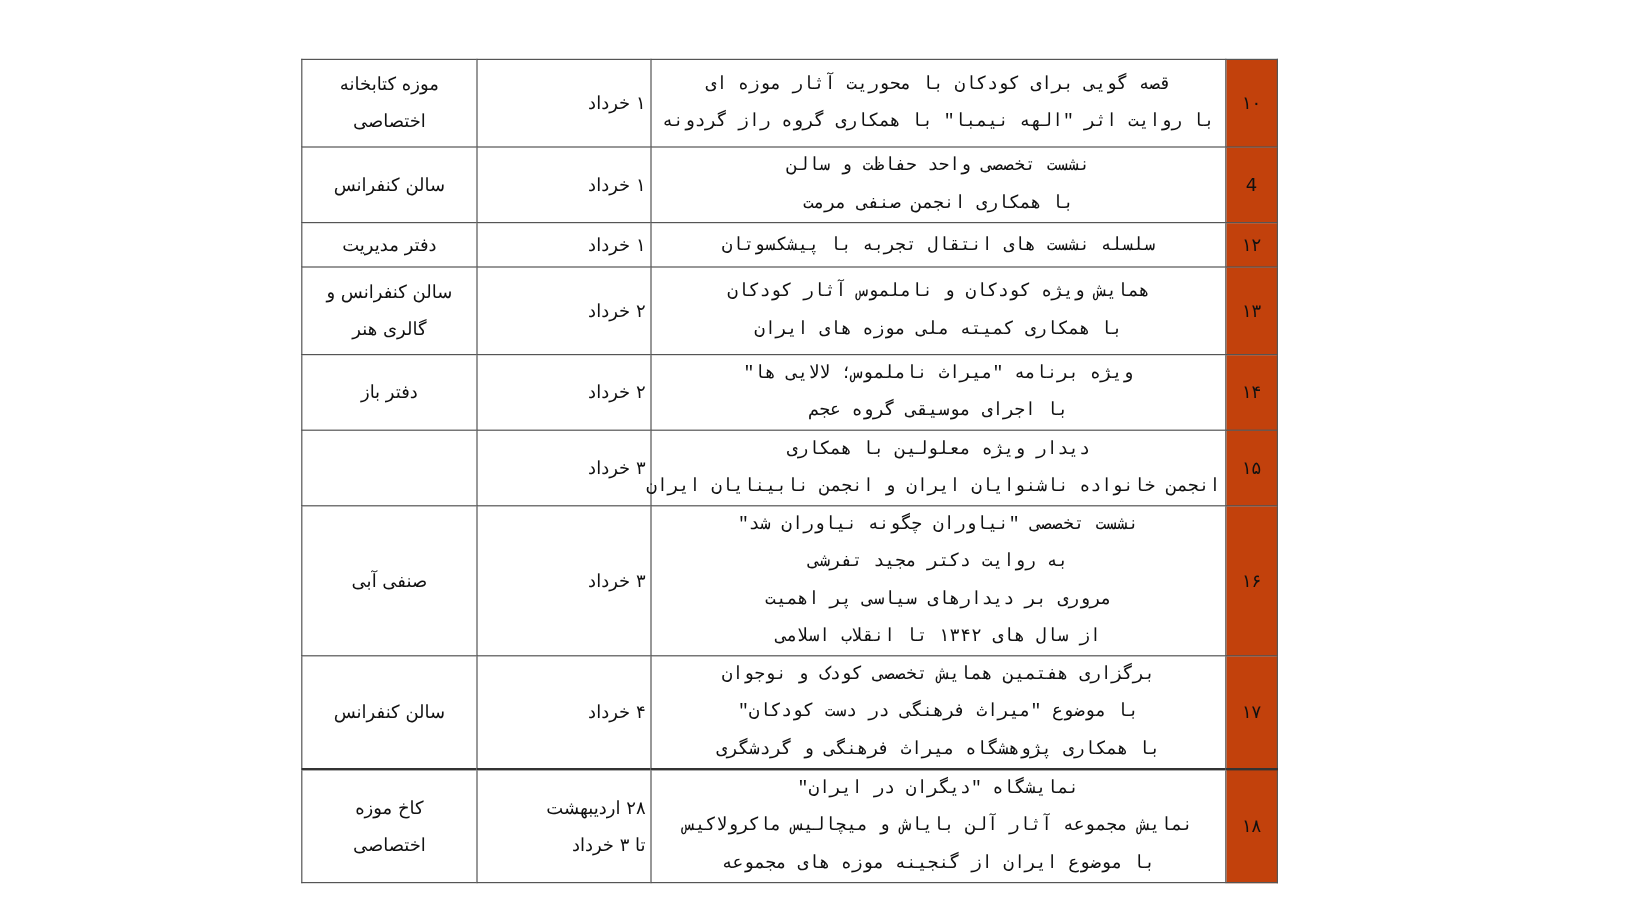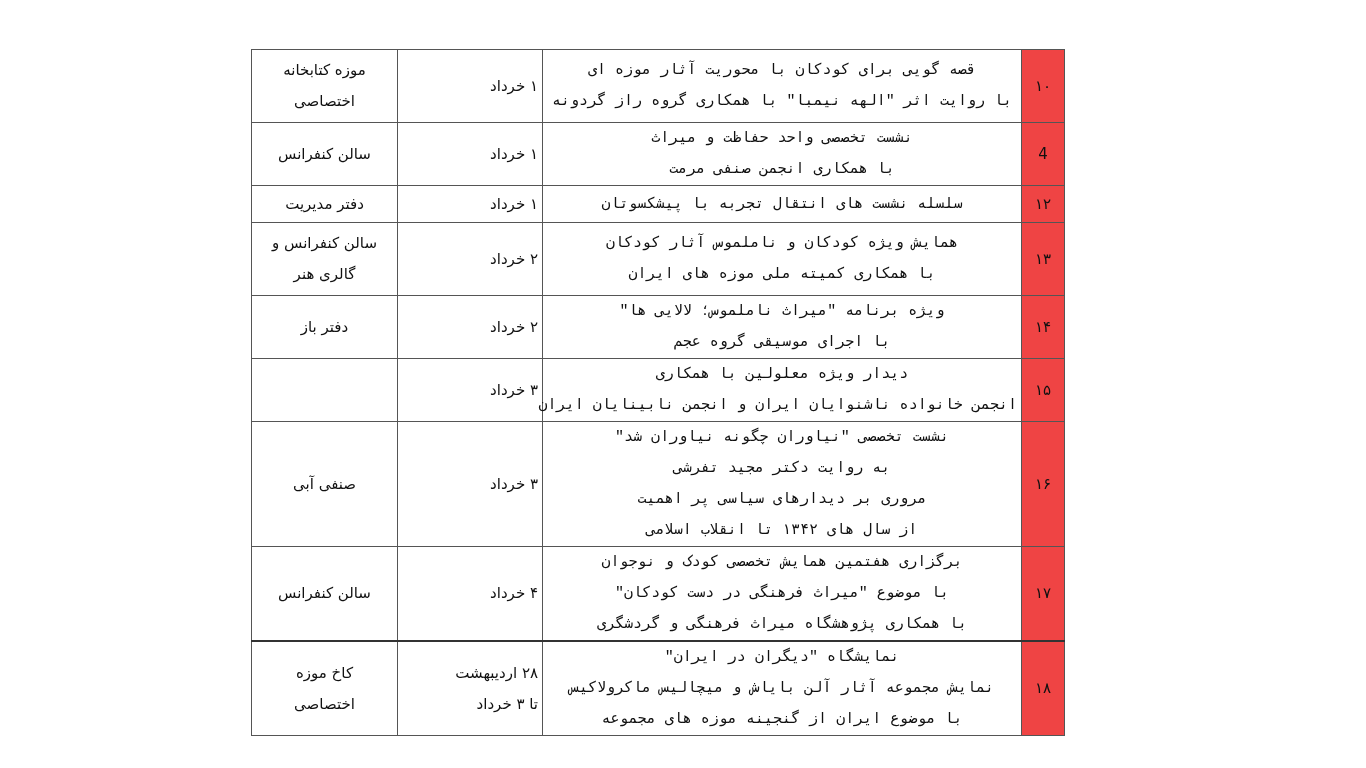--- a/index.html
+++ b/index.html
@@ -28,21 +28,21 @@
       border: 1px solid #555555;
       text-align: center;
       vertical-align: middle;
       font-size: 15px;
       line-height: 31px;
       padding: 0 4px;
       box-sizing: border-box;
     }
     .doc-table td.num {
       width: 43px;
-      background: #ef4444;
+      background: #c2410c;
       font-size: 15px;
     }
     .doc-table td.title { width: 479px; font-family: Liberation Mono, monospace; }
     .doc-table td.date { width: 145px; text-align: right; }
     .doc-table td.place { width: 146px; }
     .doc-table tr.thick-top td { border-top: 2px solid #333333; }
     .line { display: block; white-space: nowrap; }
   </style>
 </head>
 <body>
@@ -61,21 +61,21 @@
       </td>
       <td class="place">
         <span class="line">موزه کتابخانه</span>
         <span class="line">اختصاصی</span>
       </td>
     </tr>
 
     <tr style="height:62px">
       <td class="num"><span>4</span></td>
       <td class="title">
-        <span class="line">نشست تخصصی واحد حفاظت و میراث</span>
+        <span class="line">نشست تخصصی واحد حفاظت و سالن</span>
         <span class="line">با همکاری انجمن صنفی مرمت</span>
       </td>
       <td class="date">
         <span class="line">۱ خرداد</span>
       </td>
       <td class="place">
         <span class="line">سالن کنفرانس</span>
       </td>
     </tr>
 

